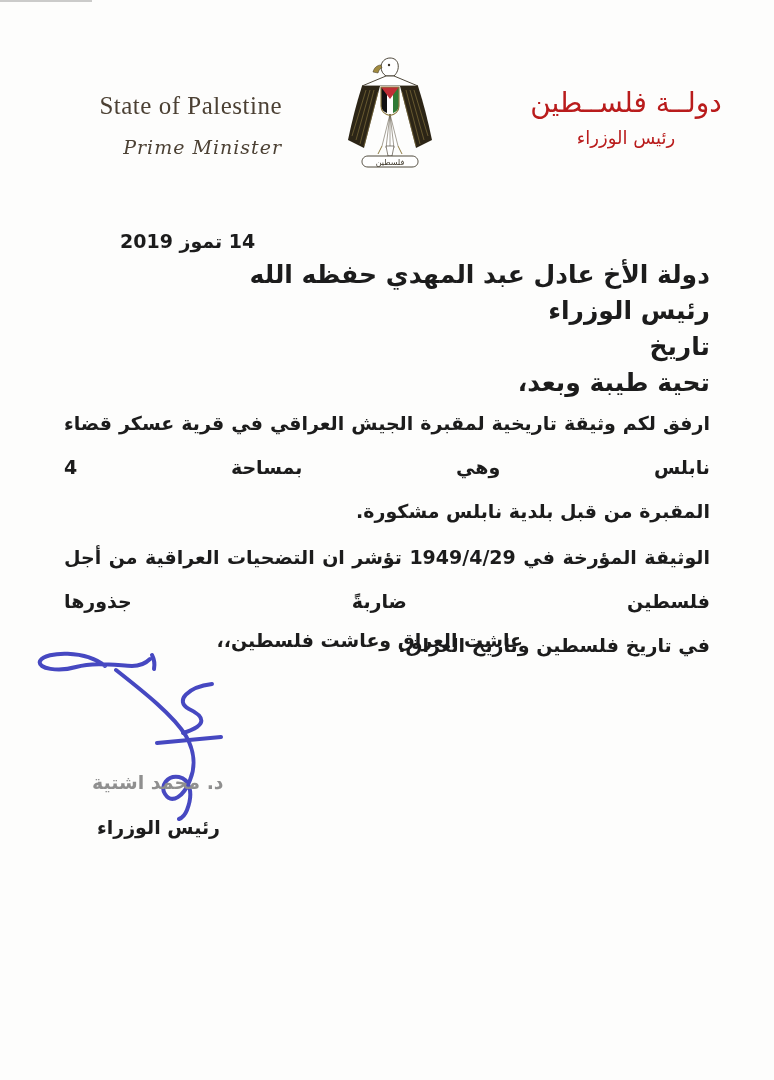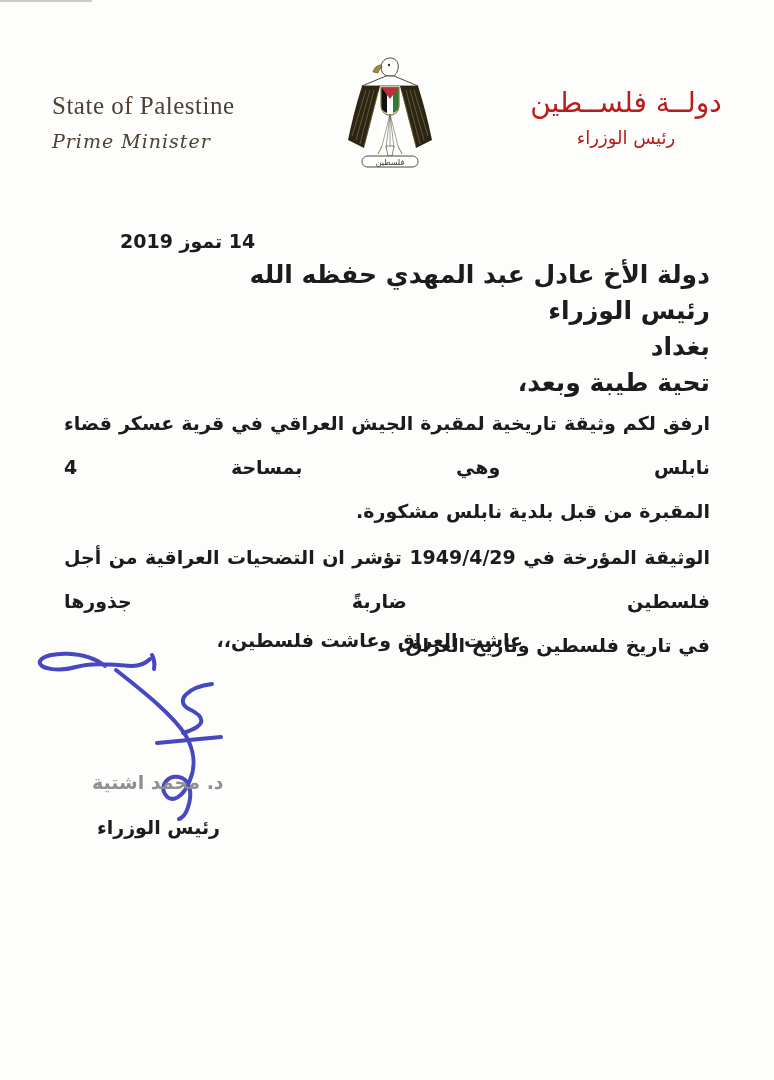--- a/index.html
+++ b/index.html
@@ -4,23 +4,23 @@
 <style>
   html,body{margin:0;padding:0;background:#e8e8e8;}
   .page{
     position:relative;width:774px;height:1080px;margin:0 auto;
     background:#fdfdfc;overflow:hidden;
     font-family:"DejaVu Sans",sans-serif;color:#1c1c1c;
   }
   .scan-edge{position:absolute;top:0;left:0;width:92px;height:2px;background:#9a9a98;opacity:.5;}
 
   
-  .en-block{position:absolute;left:52px;top:92px;width:230px;text-align:left;color:#4c4134;}
+  .en-block{position:absolute;left:52px;top:92px;width:230px;text-align:right;color:#4c4134;}
   .en-title{font-family:"Liberation Serif",serif;font-size:25px;letter-spacing:.5px;white-space:nowrap;}
-  .en-sub{font-family:"DejaVu Serif",serif;font-style:italic;font-size:19px;margin-top:10px;letter-spacing:1px;}
+  .en-sub{font-family:"DejaVu Serif",serif;font-style:italic;font-size:19px;margin-top:16px;letter-spacing:1px;}
   .emblem{position:absolute;left:344px;top:56px;width:92px;height:112px;}
   .ar-block{position:absolute;right:46px;top:86px;width:204px;text-align:center;color:#b91c1c;direction:rtl;}
   .ar-title{font-size:28px;white-space:nowrap;}
   .ar-sub{font-size:18px;margin-top:8px;}
 
   
   .date{position:absolute;left:120px;top:230px;direction:rtl;font-weight:bold;font-size:19px;white-space:nowrap;}
   .recipient{position:absolute;right:64px;top:257px;direction:rtl;text-align:right;
              font-weight:bold;font-size:25px;line-height:36px;}
   .para{position:absolute;left:64px;right:64px;direction:rtl;font-weight:bold;font-size:19px;line-height:44px;}
@@ -93,21 +93,21 @@
   <div class="ar-block">
     <div class="ar-title">دولــة فلســطين</div>
     <div class="ar-sub">رئيس الوزراء</div>
   </div>
 
   <div class="date">14 تموز 2019</div>
 
   <div class="recipient">
     <div>دولة الأخ عادل عبد المهدي حفظه الله</div>
     <div>رئيس الوزراء</div>
-    <div>بغداد</div>
+    <div>تاريخ</div>
     <div>تحية طيبة وبعد،</div>
   </div>
 
   <div class="para p1">
     <div class="jline">ارفق لكم وثيقة تاريخية لمقبرة الجيش العراقي في قرية عسكر قضاء نابلس وهي بمساحة 4</div>
     <div class="endline">المقبرة من قبل بلدية نابلس مشكورة.</div>
   </div>
 
   <div class="para p2">
     <div class="jline">الوثيقة المؤرخة في 1949/4/29 تؤشر ان التضحيات العراقية من أجل فلسطين ضاربةً جذورها</div>

